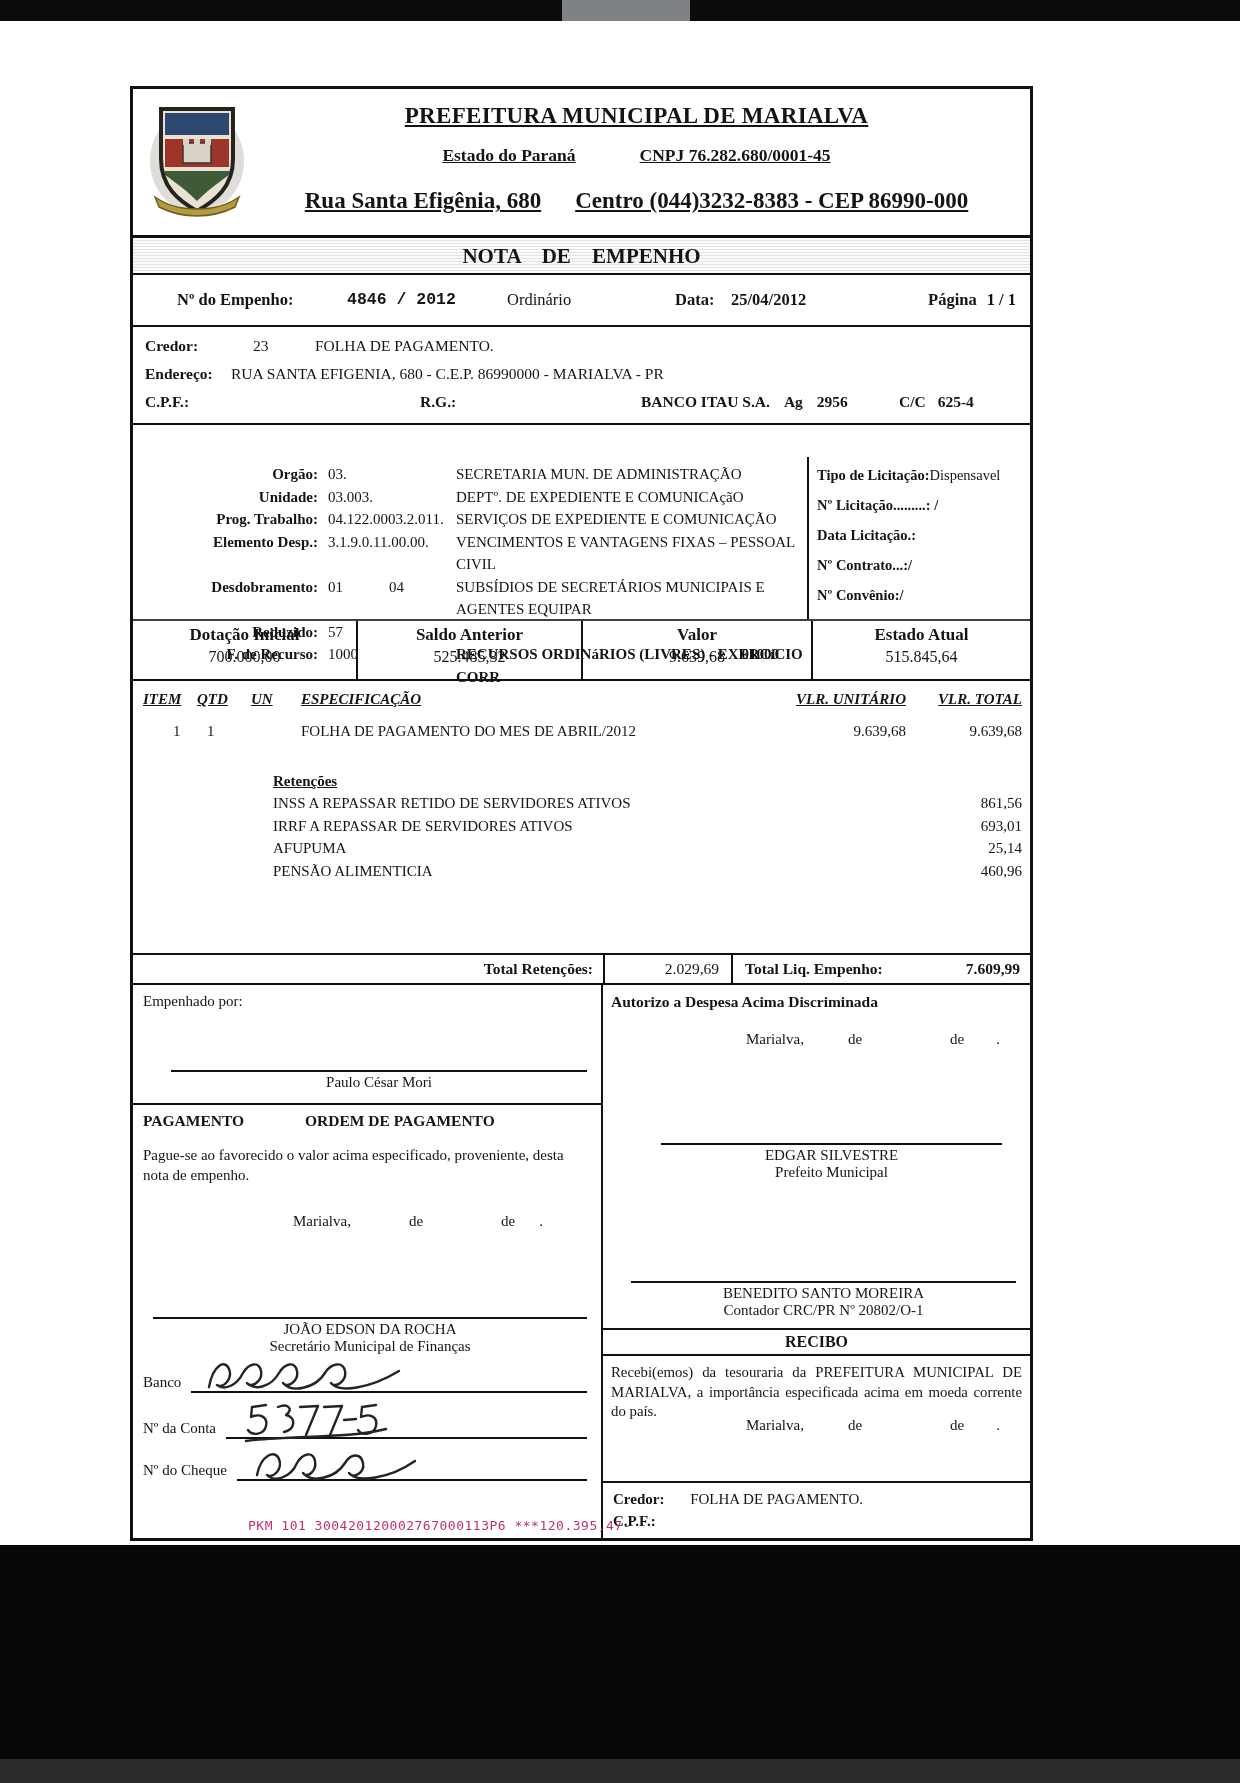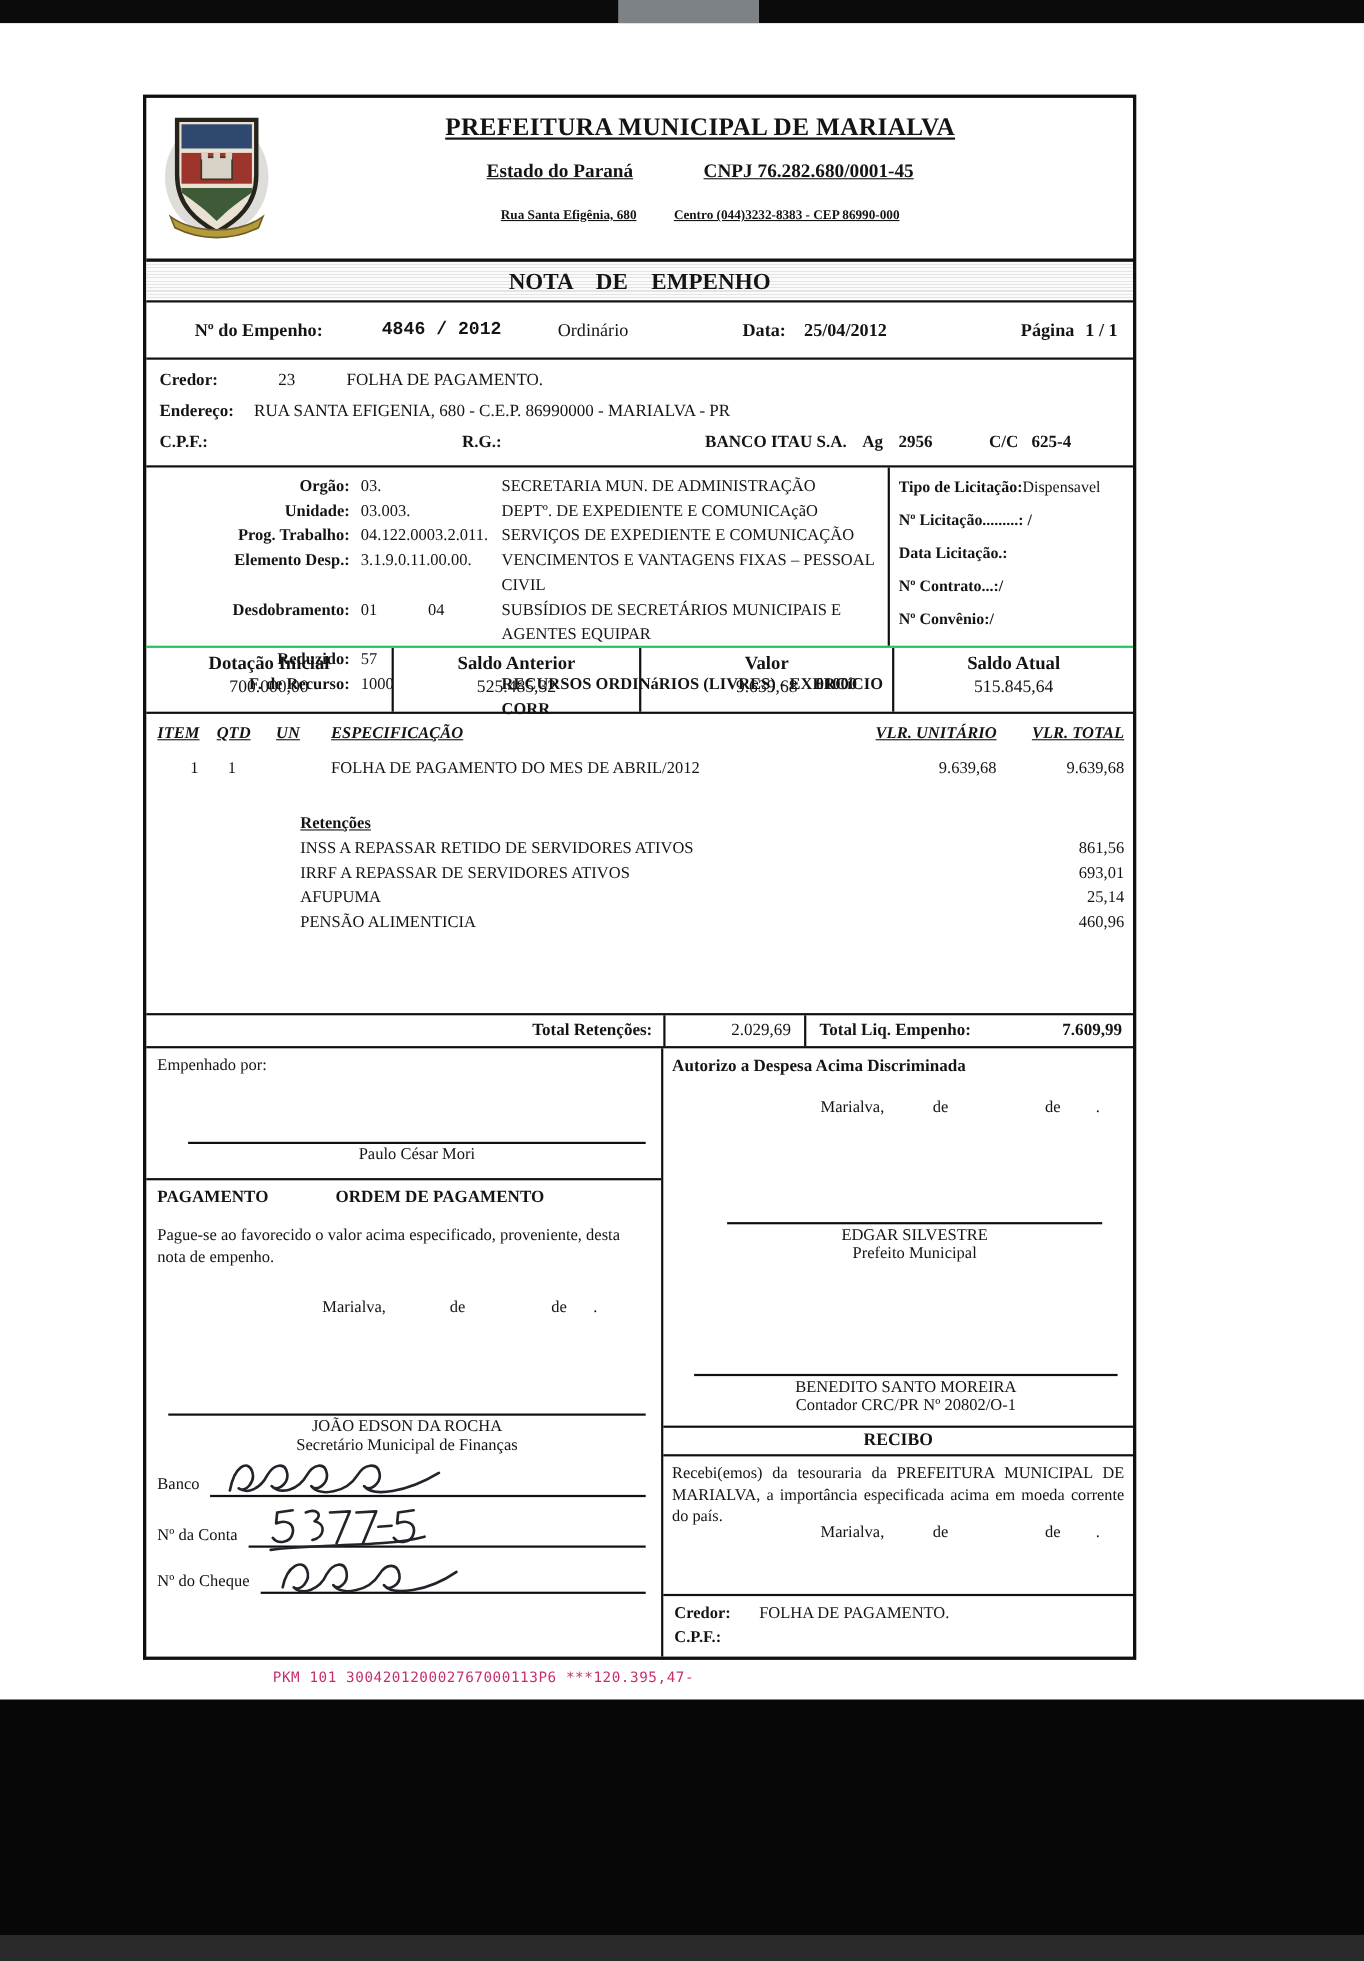--- a/index.html
+++ b/index.html
@@ -18,21 +18,21 @@
   .doc {position:absolute; left:130px; top:86px; width:903px; box-sizing:border-box;
         border:3px solid #101010; background:#fff;}
   .doc * {box-sizing:border-box;}
 
   
   .doc-header {display:flex; height:146px; padding:10px 8px 4px 14px;}
   .logo {width:104px; flex-shrink:0;}
   .header-text {flex:1; text-align:center; padding-top:4px;}
   .h-title {font-size:23px; font-weight:bold; text-decoration:underline; letter-spacing:.3px;}
   .h-line2 {margin-top:16px; display:flex; justify-content:center; gap:64px; font-size:17.5px;}
-  .h-line3 {margin-top:22px; display:flex; justify-content:center; gap:34px; font-size:12px;}
+  .h-line3 {margin-top:22px; display:flex; justify-content:center; gap:34px; font-size:23px;}
 
   .banner {height:40px; border-top:3px solid #101010; border-bottom:2px solid #101010;
            text-align:center; font-weight:bold; font-size:21px; word-spacing:16px; line-height:36px;
            background:repeating-linear-gradient(180deg,#fbfbfb 0 2px,#e4e4e4 2px 3px);}
 
   
   .emp-row {position:relative; height:52px; border-bottom:2px solid #101010; font-size:16.5px;}
   .emp-row .abs {position:absolute; top:15px;margin-left:32px;}
   .e-lab {left:12px;} .e-num {left:182px;font-family:Liberation Mono, monospace;} .e-kind {left:342px;}
   .e-dlab {left:510px;} .e-dval {left:566px;} .e-page {right:14px;}
@@ -41,21 +41,21 @@
   
   .credor-block {position:relative; height:98px; border-bottom:2px solid #101010; font-size:15.5px;}
   .credor-block .abs {position:absolute;}
   .c-lab {top:10px; left:12px;} .c-code {top:10px; left:120px;} .c-name {top:10px; left:182px;}
   .c-endlab {top:38px; left:12px;} .c-endval {top:38px; left:98px;}
   .c-cpf {top:66px; left:12px;} .c-rg {top:66px; left:287px;}
   .c-bank {top:66px; left:508px;} .c-cc {top:66px; left:766px;}
   .c-bank span + span {margin-left:14px;} .c-cc span + span {margin-left:12px;}
 
   
-  .class-block {position:relative; height:164px; border-bottom:2px solid #22c55e; font-size:15px;}
+  .class-block {position:relative; height:164px; border-bottom:2px solid #404040; font-size:15px;margin-top:32px;}
   .class-left {position:absolute; left:0; top:6px; right:225px;}
   .crow {display:flex; line-height:22.5px; position:relative;}
   .crow .lbl {width:185px; text-align:right; font-weight:bold; flex-shrink:0;}
   .crow .code {margin-left:10px; width:128px; flex-shrink:0;}
   .crow .desc {flex:1;}
   .code2 {margin-left:46px;}
   .extra {position:absolute; right:26px; font-weight:bold;}
   .licitacao {position:absolute; right:0; top:0; bottom:0; width:223px; border-left:2px solid #101010;
               padding:10px 8px; font-size:14.5px;}
   .lic-row {margin-bottom:13px; font-weight:bold;}
@@ -265,21 +265,21 @@
       </div>
       <div class="dot-cell">
         <div class="dot-h">Saldo Anterior</div>
         <div class="dot-v">525.485,32</div>
       </div>
       <div class="dot-cell">
         <div class="dot-h">Valor</div>
         <div class="dot-v">9.639,68</div>
       </div>
       <div class="dot-cell">
-        <div class="dot-h">Saldo Atual</div>
+        <div class="dot-h">Estado Atual</div>
         <div class="dot-v">515.845,64</div>
       </div>
     </div>
 
     <div class="itens-block">
       <span class="ih ih-item">ITEM</span>
       <span class="ih ih-qtd">QTD</span>
       <span class="ih ih-un">UN</span>
       <span class="ih ih-espec">ESPECIFICAÇÃO</span>
       <span class="ih ih-unit">VLR. UNITÁRIO</span>

